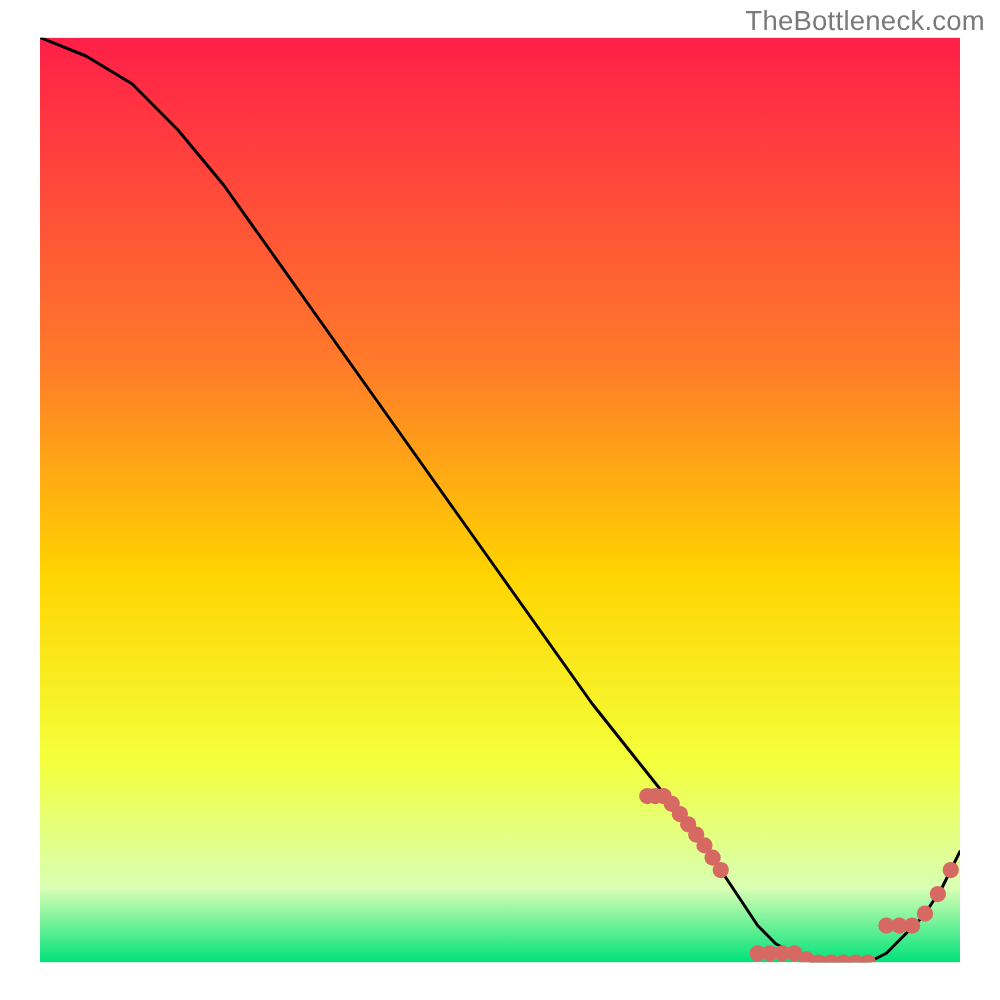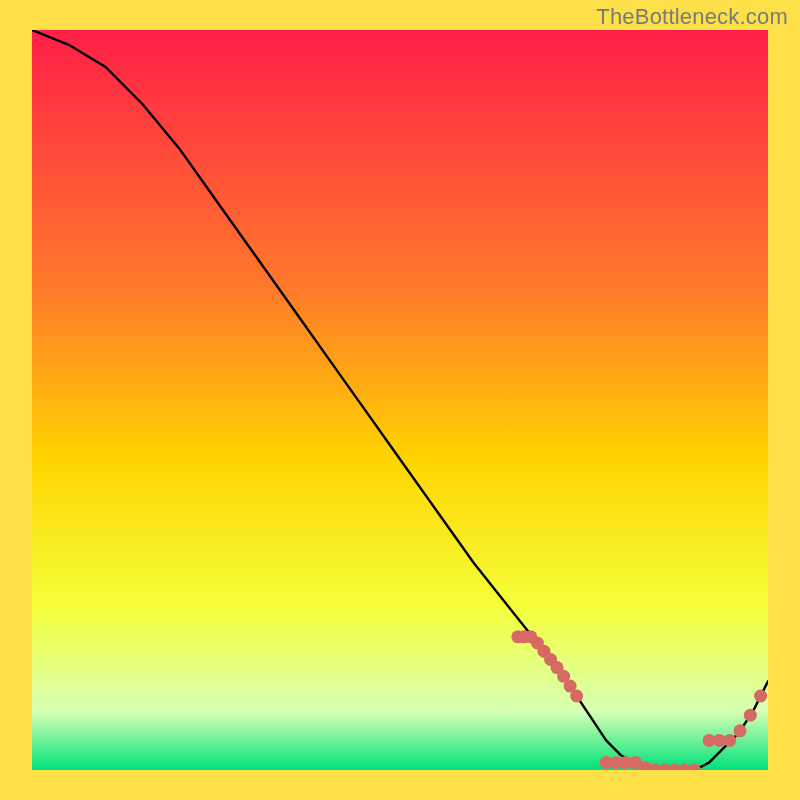--- a/index.html
+++ b/index.html
@@ -8,21 +8,21 @@
     width: 800px;
     height: 800px;
     background: #000;
     overflow: hidden;
     font-family: Arial, Helvetica, sans-serif;
   }
   .frame {
     position: relative;
     width: 800px;
     height: 800px;
-    background: #fde047;
+    background: #ffffff;
   }
   .watermark {
     position: absolute;
     top: 4px;
     right: 12px;
     color: #7a7a7a;
     font-size: 22px;
     font-weight: 400;
     letter-spacing: 0.2px;
     z-index: 10;

